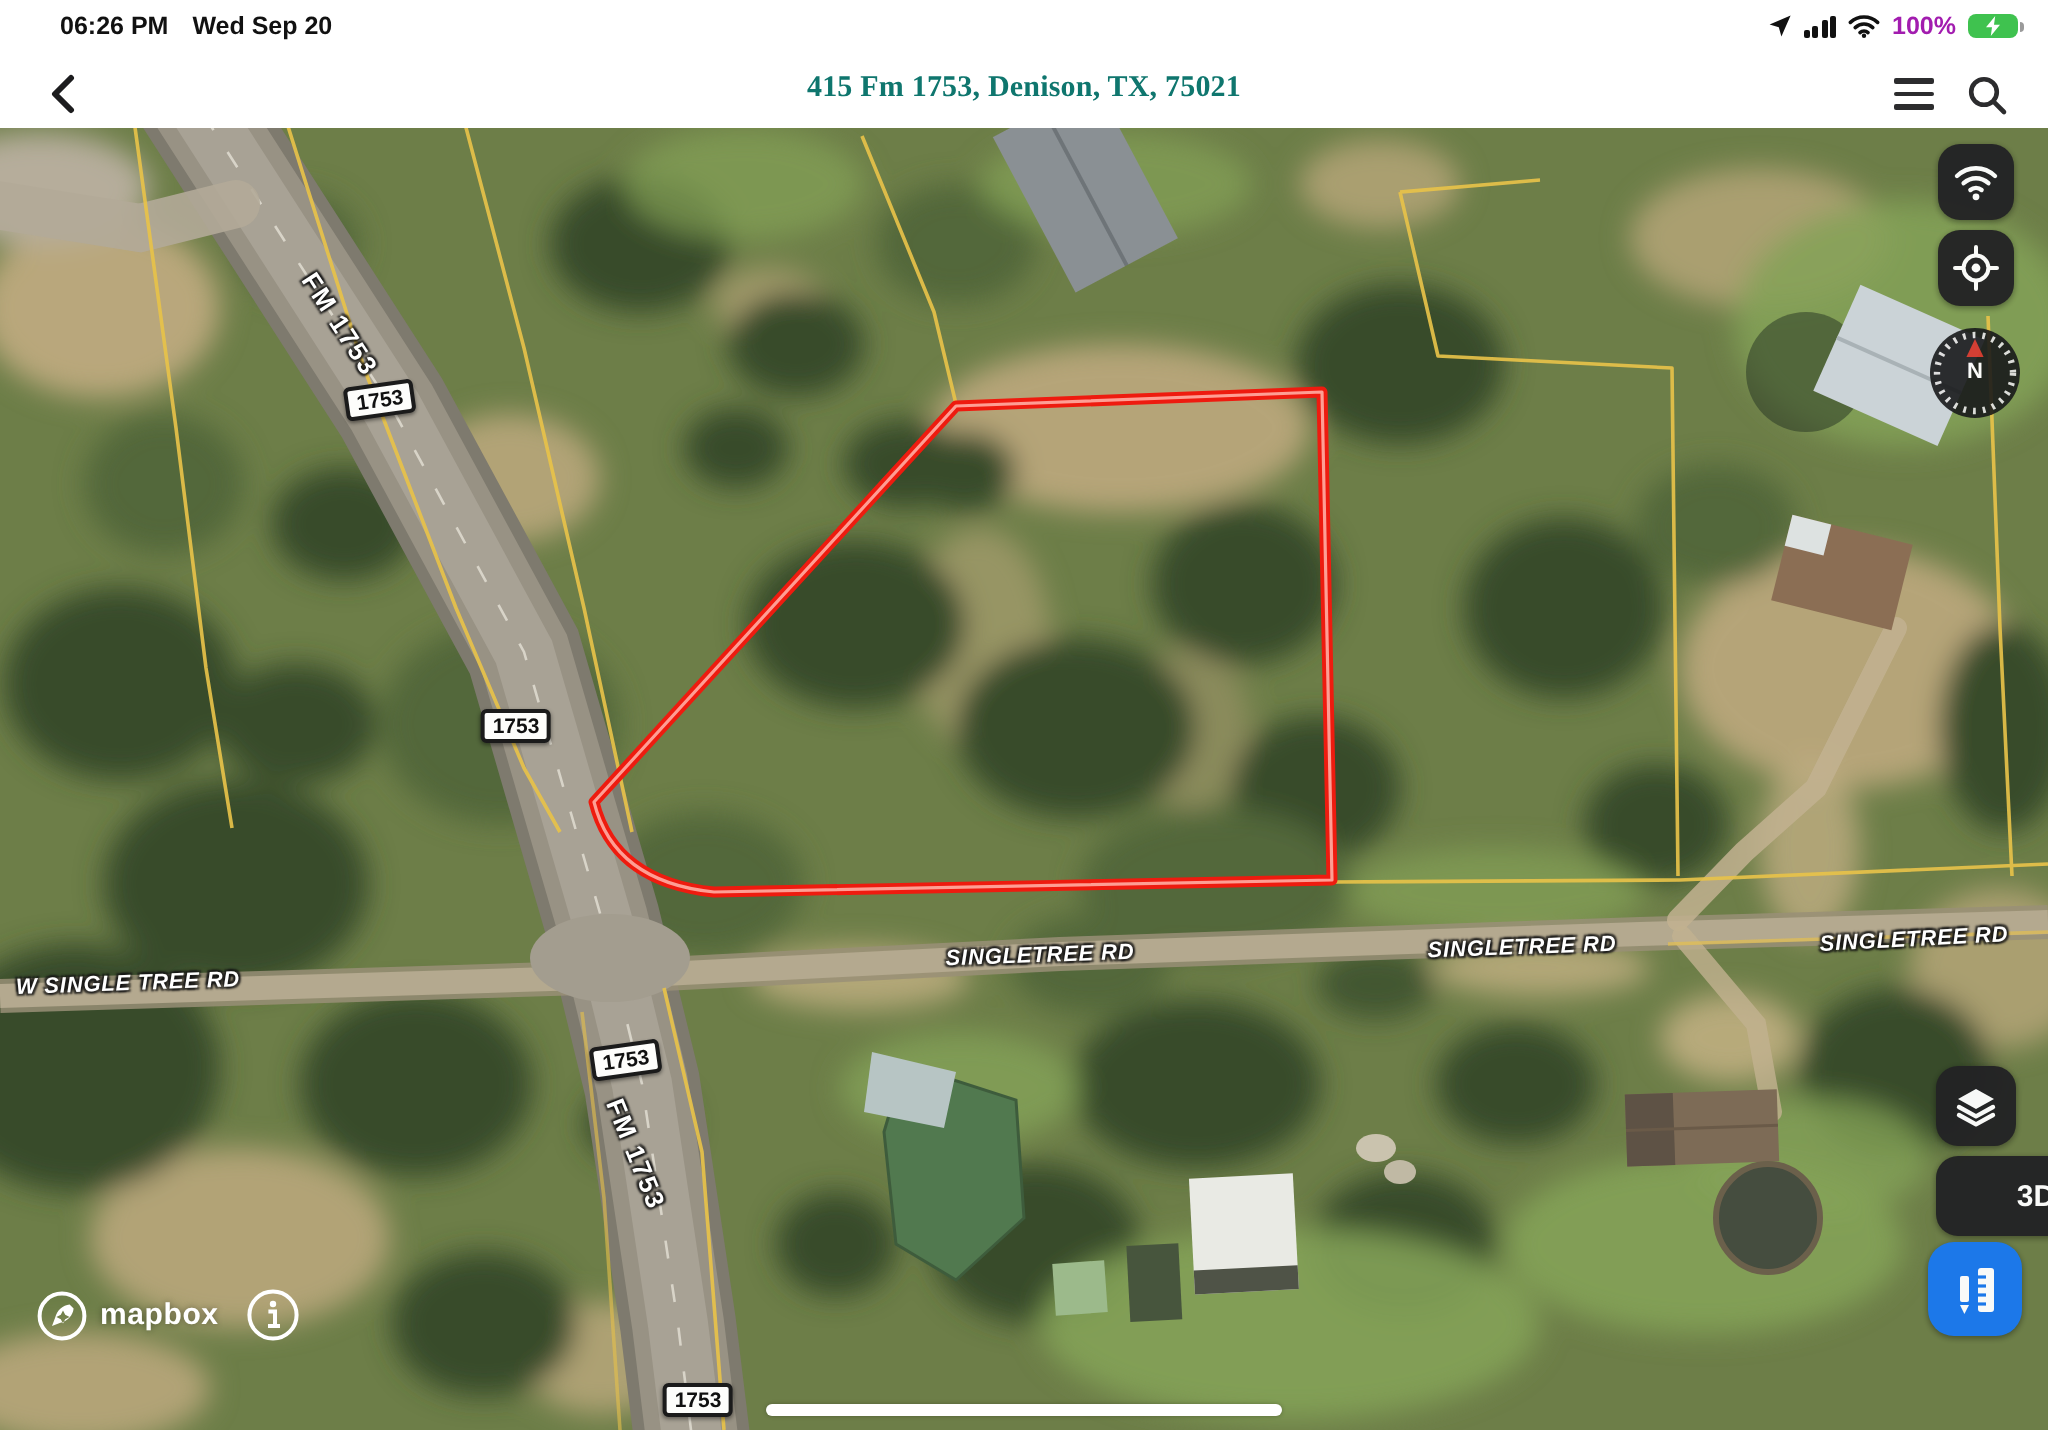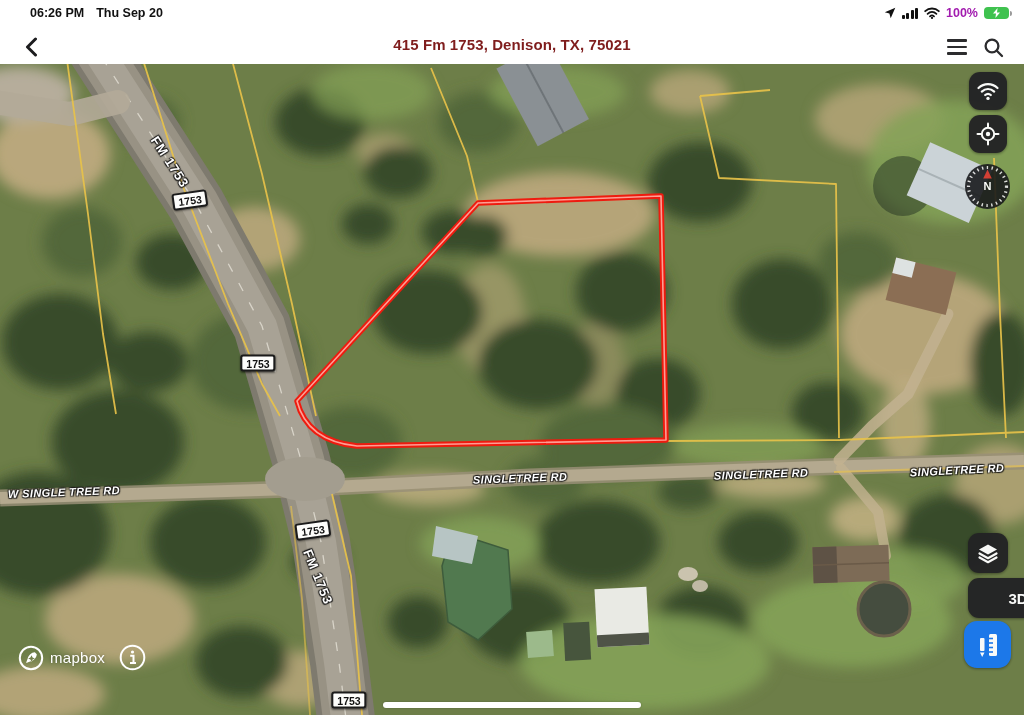--- a/index.html
+++ b/index.html
@@ -15,21 +15,21 @@
             font-size:12.5px;font-weight:600;color:#a21caf;}
   .sig-bars{display:flex;align-items:flex-end;gap:1.5px;height:11px;}
   .sig-bars i{display:block;width:3px;background:#111;border-radius:1px;}
   .batt{width:25px;height:12.5px;background:#3fc24f;border-radius:4px;position:relative;
         display:flex;align-items:center;justify-content:center;}
   .batt-nub{width:2px;height:5px;background:#9a9a9a;border-radius:0 2px 2px 0;margin-left:1px;}
 
   
   #nav-bar{left:0;top:28px;width:1024px;height:36px;background:#fff;z-index:40;}
   #page-title{position:absolute;left:0;right:0;top:8px;text-align:center;
-              font-size:15px;font-weight:700;color:#7f1d1d;letter-spacing:.1px;}
+              font-size:15px;font-weight:700;color:#0f766e;letter-spacing:.1px;font-family:Liberation Serif, serif;}
   .nav-btn{position:absolute;top:4px;width:30px;height:30px;display:flex;
            align-items:center;justify-content:center;cursor:pointer;}
   #back-button{left:16px;}
   #menu-button{right:52px;}
   #search-button{right:16px;}
   .ham{display:flex;flex-direction:column;gap:4px;}
   .ham i{display:block;width:20px;height:2.4px;background:#2c2c2e;border-radius:1px;}
 
   
   #map-wrap{left:0;top:64px;width:1024px;height:651px;background:#6d7e48;z-index:1;}
@@ -50,35 +50,35 @@
         border-radius:11px;display:flex;align-items:center;justify-content:center;
         cursor:pointer;z-index:20;box-shadow:0 1px 3px rgba(0,0,0,.4);}
   #btn-3d{color:#fff;font-size:15px;font-weight:800;}
   #measure-button{background:var(--measure-button,#1a78f0);border-radius:13px;}
   #compass-button{background:transparent;box-shadow:none;border-radius:50%;}
   #compass-n{position:absolute;left:0;right:0;top:17px;text-align:center;color:#fff;
              font-size:11px;font-weight:800;z-index:2;}
 
   
   #attribution{left:18px;top:644px;display:flex;align-items:center;gap:6px;z-index:20;}
-  #mapbox-word{color:#fff;font-size:15px;font-weight:400;letter-spacing:.3px;
+  #mapbox-word{color:#fff;font-size:15px;font-weight:700;letter-spacing:.3px;
                text-shadow:0 0 3px rgba(0,0,0,.35);}
   #info-button{margin-left:8px;cursor:pointer;}
 
   
   #home-indicator{left:383px;top:702px;width:258px;height:5.5px;background:#fff;
                   border-radius:3px;z-index:30;box-shadow:0 0 2px rgba(0,0,0,.25);}
 </style>
 </head>
 <body>
 
 <div id="status-bar" class="abs">
   <div class="sb-left">
     <span>06:26 PM</span>
-    <span>Thu Sep 20</span>
+    <span>Wed Sep 20</span>
   </div>
   <div class="sb-right">
     <svg width="12" height="12" viewBox="0 0 12 12">
       <path d="M11.3 .7 L.8 5.3 L5.4 6.6 L6.7 11.2 Z" fill="#111"></path>
     </svg>
     <span class="sig-bars">
       <i style="height:4px"></i>
         <i style="height:6px"></i>
         <i style="height:8.5px"></i>
         <i style="height:11px"></i>

